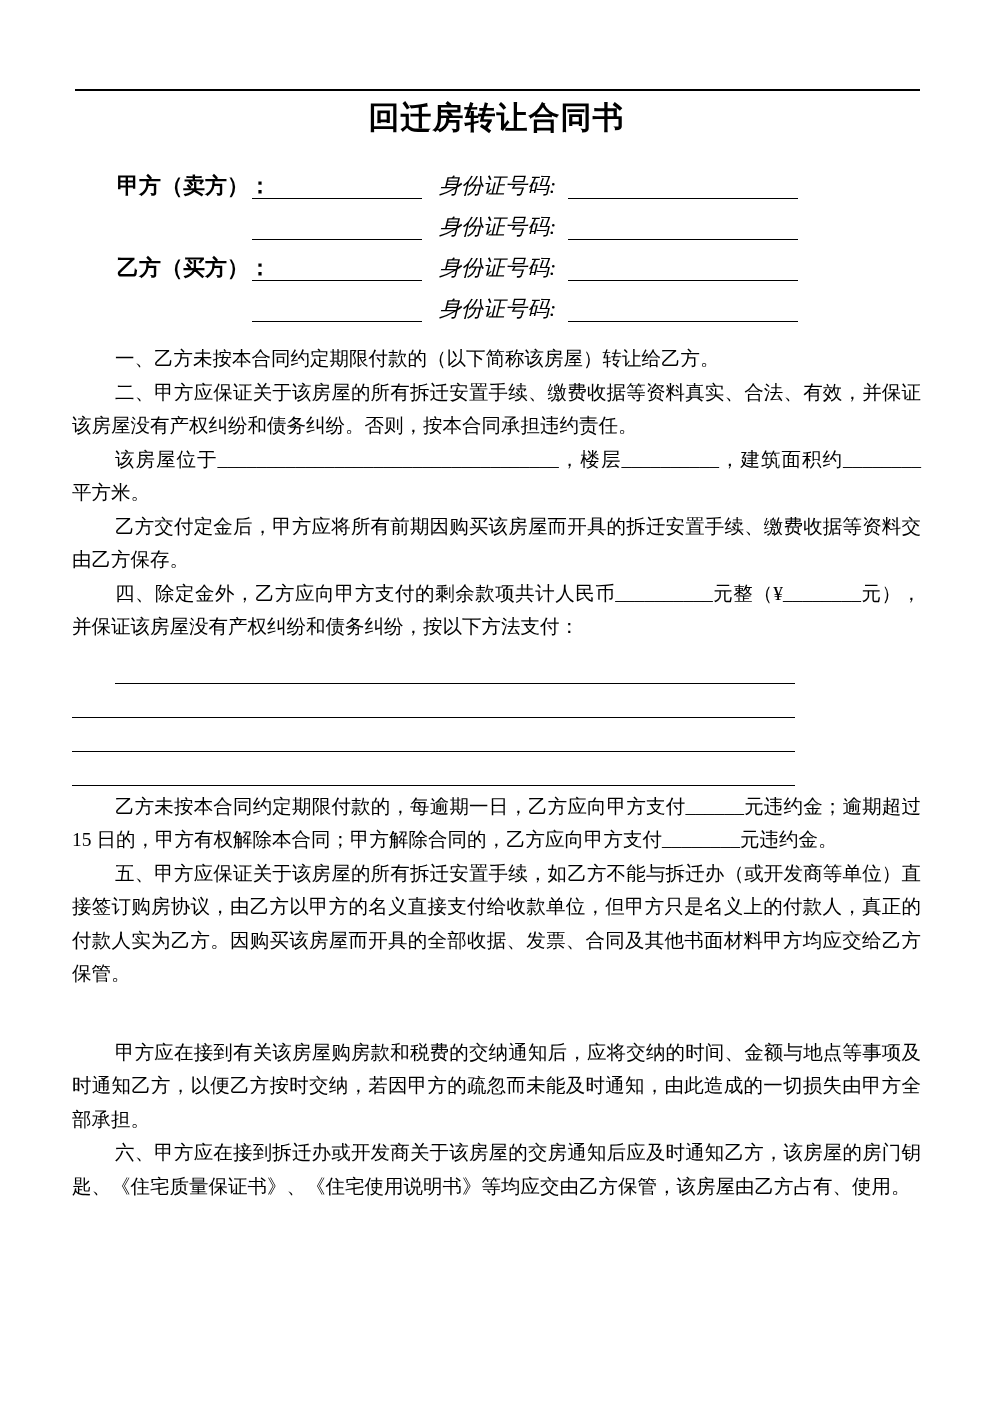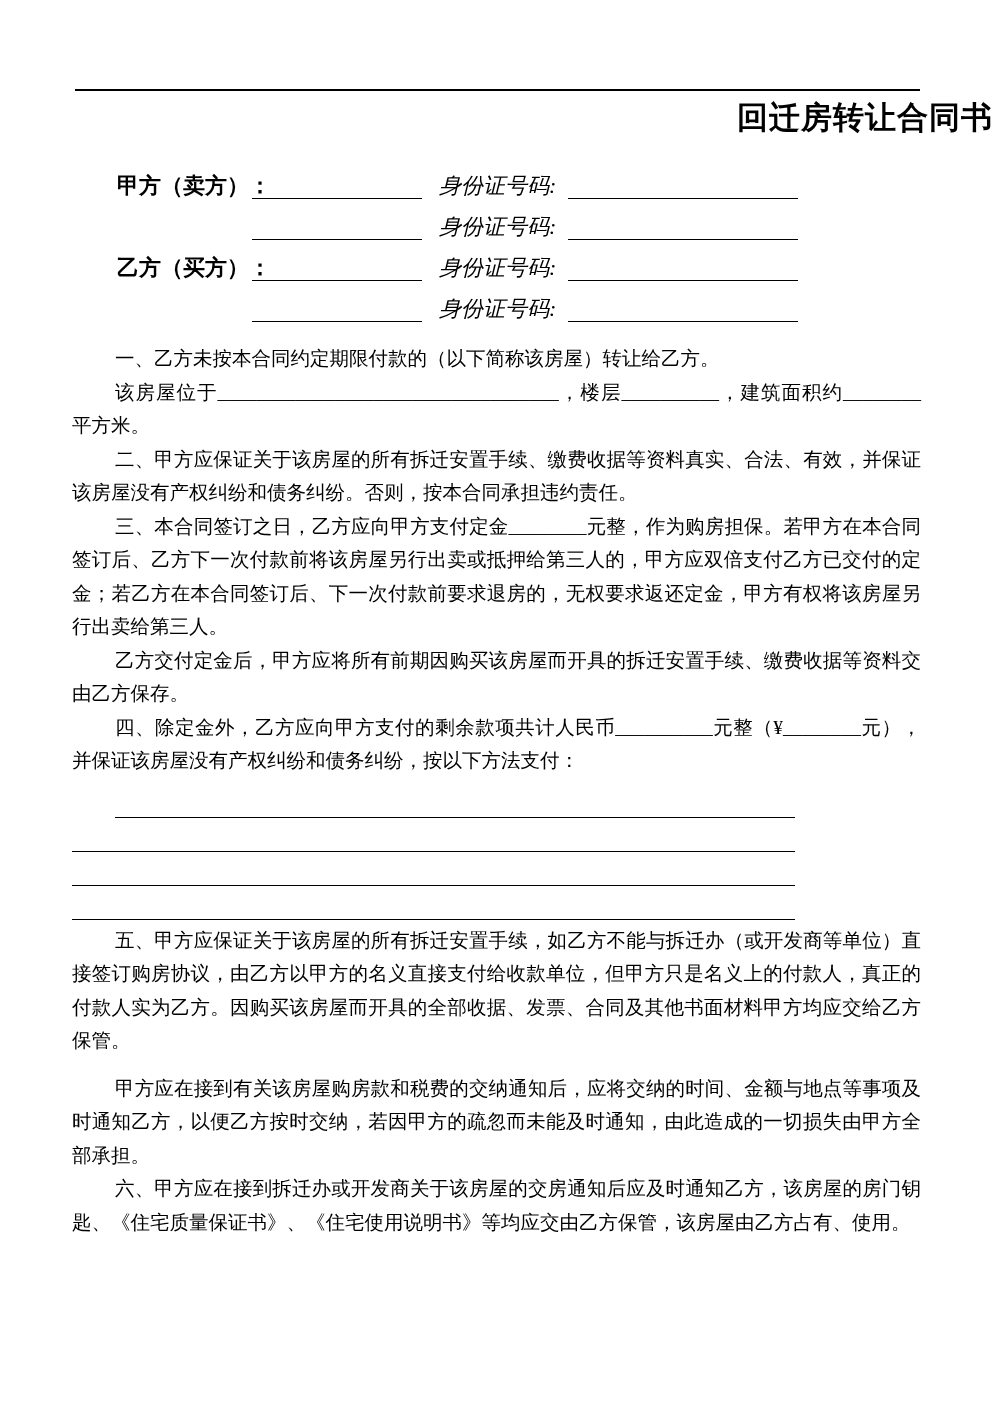--- a/index.html
+++ b/index.html
@@ -9,21 +9,21 @@
     background:#fff;color:#000;
     font-family:"Liberation Serif","DejaVu Serif",serif;
     overflow:hidden;
   }
   .top-rule{
     position:absolute;left:75px;top:89px;width:845px;
     border-top:2px solid #000;height:0;
   }
   .title{
     margin:0;padding-top:98px;
-    text-align:right;
+    text-align:center;
     font-size:31px;font-weight:bold;
     line-height:40px;
     letter-spacing:1px;
   }
   
   .parties{margin:40px 0 0 117px;}
   .party-row{
     display:flex;align-items:flex-end;
     height:23px;margin-bottom:18px;
     font-size:22px;
@@ -42,21 +42,21 @@
   .blank.b2{width:230px;margin-left:12px;}
   
   .body{
     margin:6px 72px 0 72px;
     width:849px;
     font-size:19.5px;
     line-height:33.5px;
     text-align:justify;
   }
   .para{margin:0;text-indent:43px;}
-  .gap-top{margin-top:14px;}
+  .gap-top{margin-top:45px;}
   
   .fill-lines{margin-top:6px;margin-bottom:4px;}
   .fill-line{
     height:33px;width:723px;
     border-bottom:1px solid #000;
   }
   .fill-line.first{width:680px;margin-left:43px;}
 </style>
 </head>
 <body>
@@ -95,32 +95,32 @@
       <span class="blank b1"></span>
       <span class="id-label">身份证号码:</span>
       <span class="blank b2"></span>
     </div>
 
   </div>
 
   <div class="body">
 
     <p class="para">一、乙方未按本合同约定期限付款的（以下简称该房屋）转让给乙方。</p>
+    <p class="para">二、甲方应保证关于该房屋的所有拆迁安置手续、缴费收据等资料真实、合法、有效，并保证该房屋没有产权纠纷和债务纠纷。否则，按本合同承担违约责任。</p>
     <p class="para">该房屋位于___________________________________，楼层__________，建筑面积约________平方米。</p>
-    <p class="para">二、甲方应保证关于该房屋的所有拆迁安置手续、缴费收据等资料真实、合法、有效，并保证该房屋没有产权纠纷和债务纠纷。否则，按本合同承担违约责任。</p>
-    <p class="para">三、本合同签订之日，乙方应向甲方支付定金________元整，作为购房担保。若甲方在本合同签订后、乙方下一次付款前将该房屋另行出卖或抵押给第三人的，甲方应双倍支付乙方已交付的定金；若乙方在本合同签订后、下一次付款前要求退房的，无权要求返还定金，甲方有权将该房屋另行出卖给第三人。</p>
     <p class="para">乙方交付定金后，甲方应将所有前期因购买该房屋而开具的拆迁安置手续、缴费收据等资料交由乙方保存。</p>
     <p class="para">四、除定金外，乙方应向甲方支付的剩余款项共计人民币__________元整（¥________元），并保证该房屋没有产权纠纷和债务纠纷，按以下方法支付：</p>
 
     <div class="fill-lines">
       <div class="fill-line first"></div>
       <div class="fill-line"></div>
       <div class="fill-line"></div>
       <div class="fill-line"></div>
     </div>
 
+    <p class="para">乙方未按本合同约定期限付款的，每逾期一日，乙方应向甲方支付______元违约金；逾期超过 15 日的，甲方有权解除本合同；甲方解除合同的，乙方应向甲方支付________元违约金。</p>
     <p class="para">五、甲方应保证关于该房屋的所有拆迁安置手续，如乙方不能与拆迁办（或开发商等单位）直接签订购房协议，由乙方以甲方的名义直接支付给收款单位，但甲方只是名义上的付款人，真正的付款人实为乙方。因购买该房屋而开具的全部收据、发票、合同及其他书面材料甲方均应交给乙方保管。</p>
     <p class="para gap-top">甲方应在接到有关该房屋购房款和税费的交纳通知后，应将交纳的时间、金额与地点等事项及时通知乙方，以便乙方按时交纳，若因甲方的疏忽而未能及时通知，由此造成的一切损失由甲方全部承担。</p>
     <p class="para">六、甲方应在接到拆迁办或开发商关于该房屋的交房通知后应及时通知乙方，该房屋的房门钥匙、《住宅质量保证书》、《住宅使用说明书》等均应交由乙方保管，该房屋由乙方占有、使用。</p>
 
   </div>
 
 </div>
 
 </body></html>

